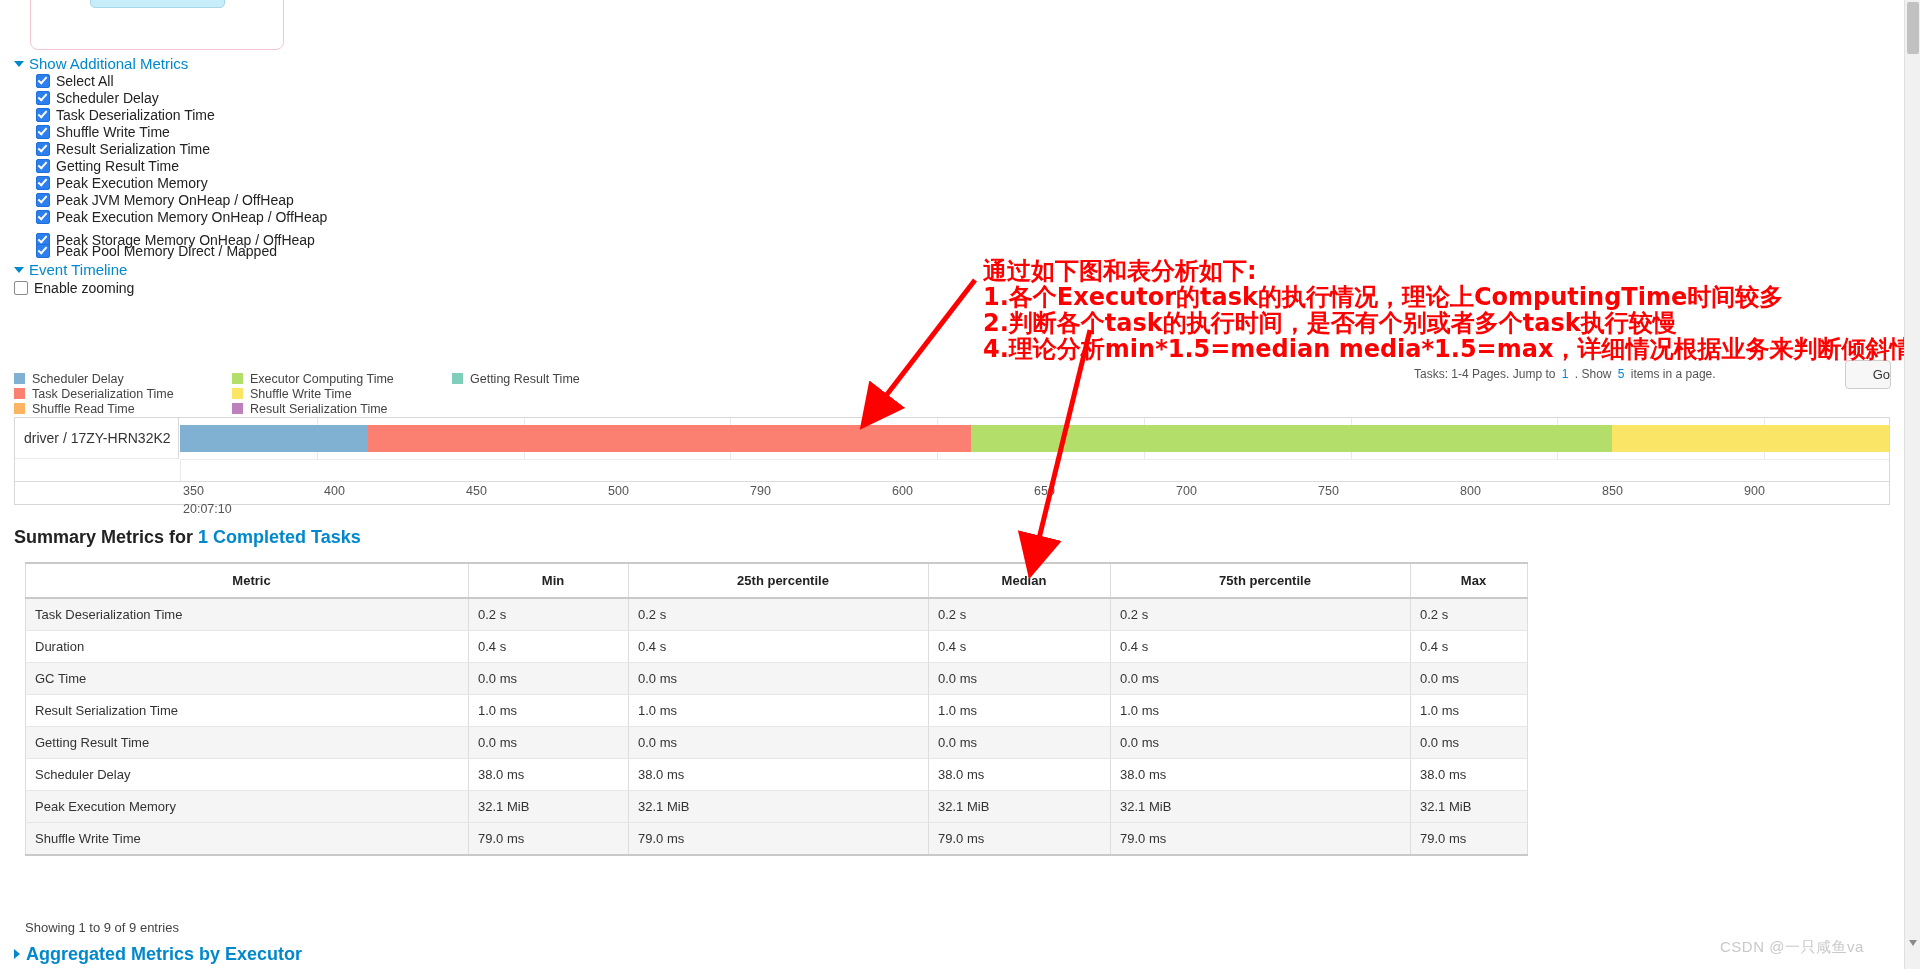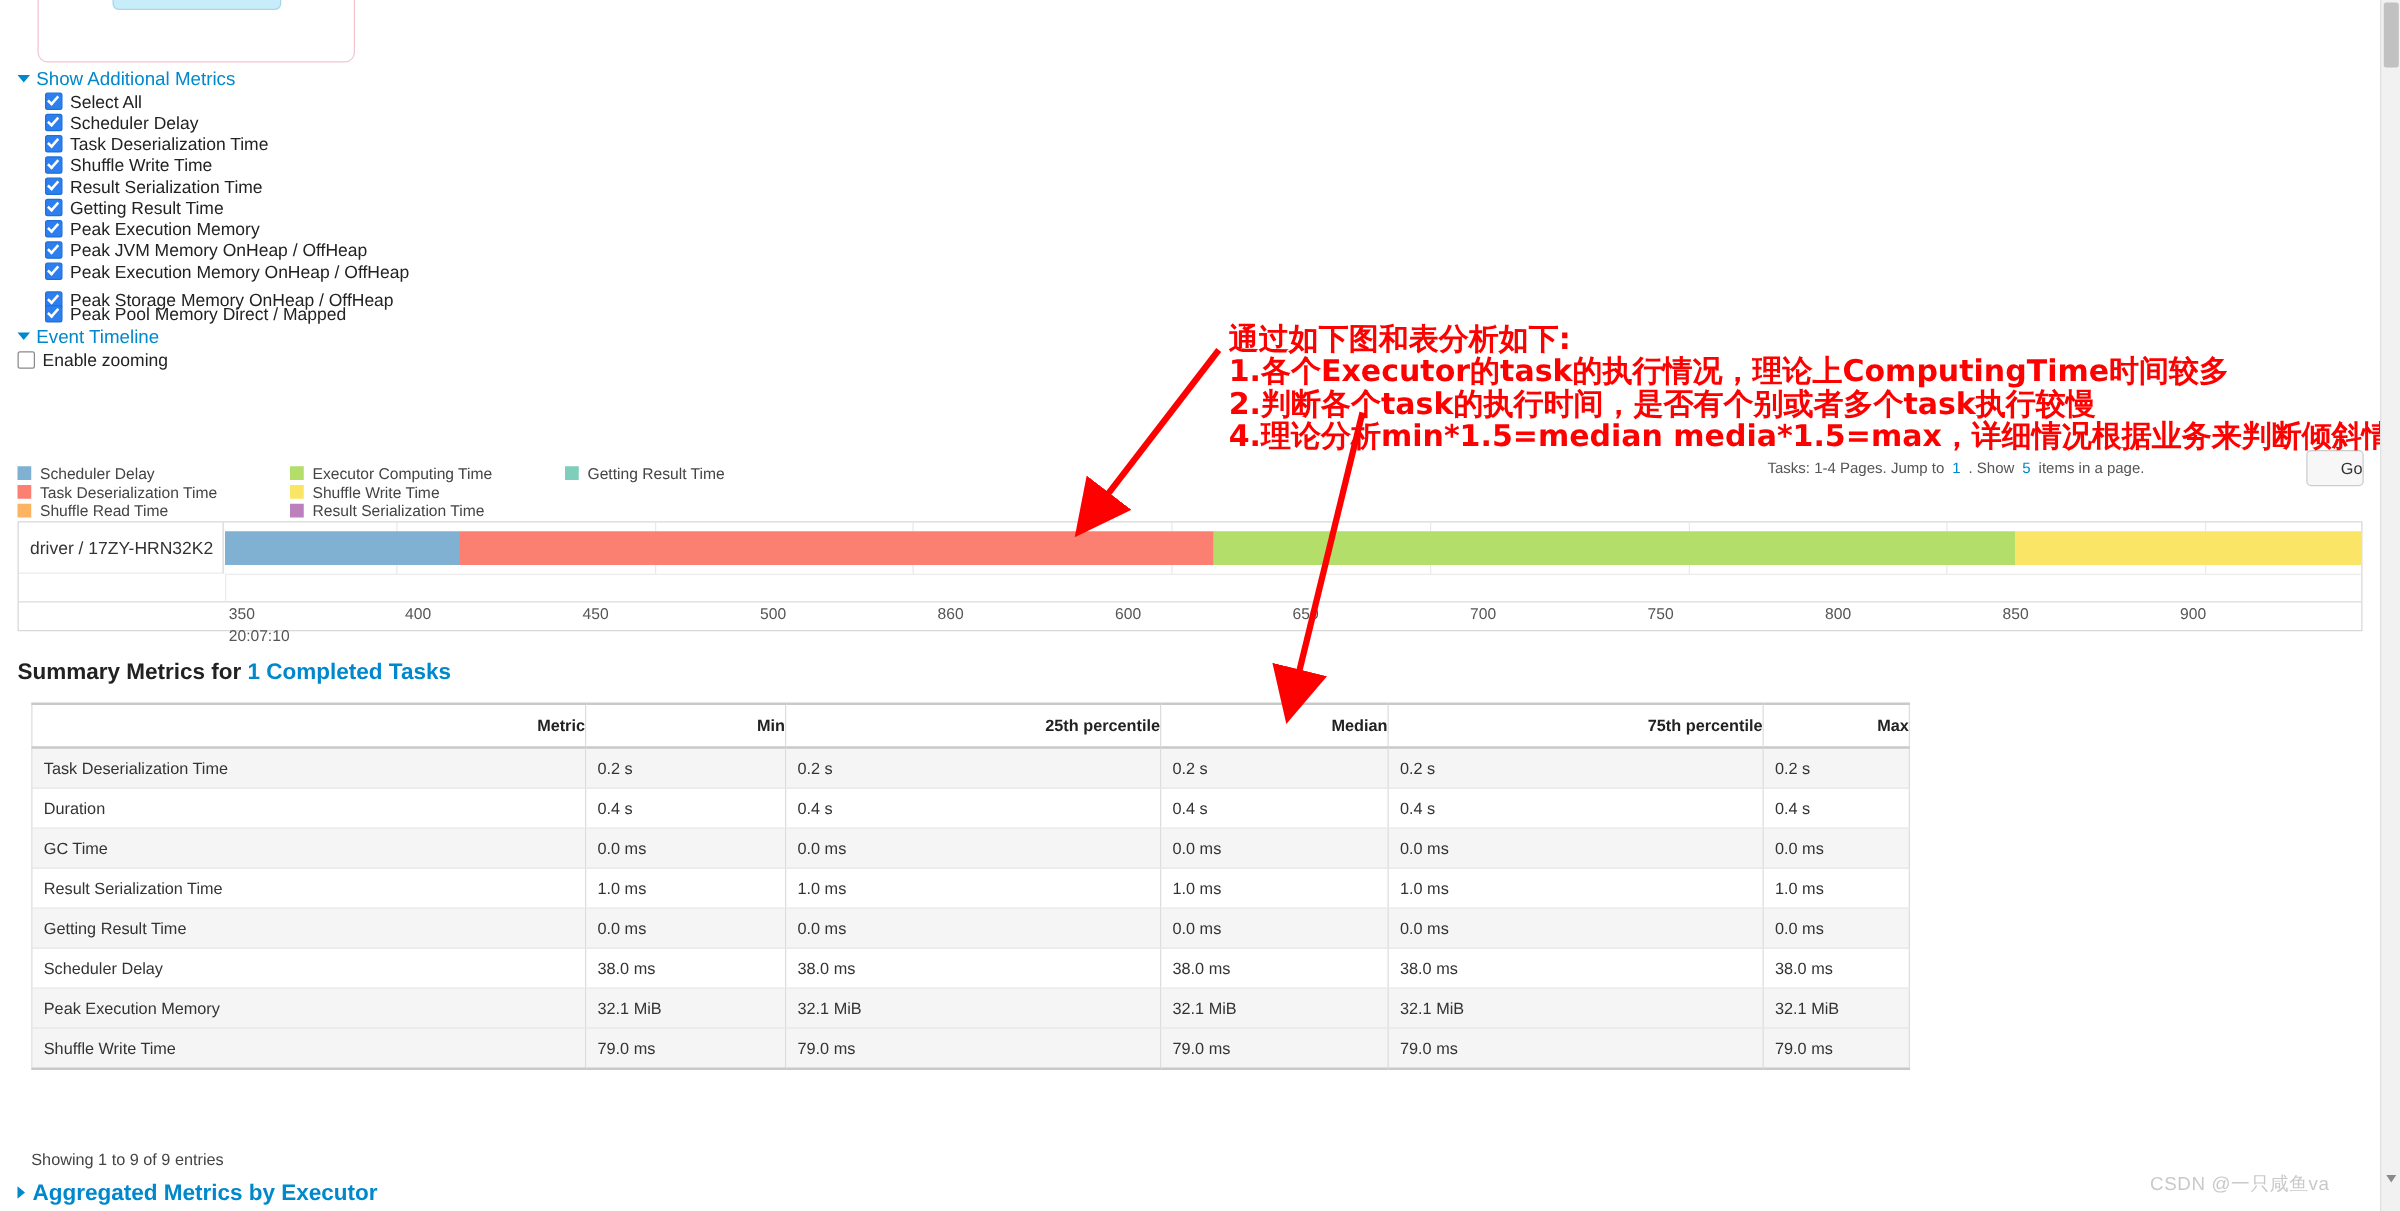--- a/index.html
+++ b/index.html
@@ -88,21 +88,21 @@
   .summary-title{
     position:absolute;left:14px;top:527px;font-size:18px;font-weight:bold;color:#222;white-space:nowrap;
   }
   .summary-title .lnk{color:#0088cc;font-weight:bold;}
 
   table.sm{
     position:absolute;left:25px;top:562px;width:1503px;
     border-collapse:collapse;font-size:13px;background:#fff;
   }
   table.sm th{
-    text-align:right;font-weight:bold;font-size:13px;color:#222;
+    text-align:center;font-weight:bold;font-size:13px;color:#222;
     padding:9px 0 9px 9px;border:1px solid #ddd;border-top:2px solid #c9c9c9;
     border-bottom:2px solid #c9c9c9;background:#fff;
   }
   table.sm td{
     padding:8px 0 8px 9px;border-left:1px solid #ddd;border-right:1px solid #ddd;
     border-bottom:1px solid #e6e6e6;color:#333;font-size:13px;
   }
   table.sm tr.odd td{background:#f5f5f5;}
   table.sm tr.even td{background:#ffffff;}
   table.sm tr.last td{border-bottom:2px solid #c9c9c9;}
@@ -246,21 +246,21 @@
     </div>
     <div class="tl-axis">
       <div class="tl-axisline"></div>
       <div class="tl-grid" style="left:165px;width:1px;top:0;height:22px;"></div>
 
       <div class="tl-tick" style="left:165px;">350</div>
       <div class="tl-sub" style="left:165px;">20:07:10</div>
       <div class="tl-tick" style="left:306px;">400</div>
       <div class="tl-tick" style="left:448px;">450</div>
       <div class="tl-tick" style="left:590px;">500</div>
-      <div class="tl-tick" style="left:732px;">860</div>
+      <div class="tl-tick" style="left:732px;">790</div>
       <div class="tl-tick" style="left:874px;">600</div>
       <div class="tl-tick" style="left:1016px;">650</div>
       <div class="tl-tick" style="left:1158px;">700</div>
       <div class="tl-tick" style="left:1300px;">750</div>
       <div class="tl-tick" style="left:1442px;">800</div>
       <div class="tl-tick" style="left:1584px;">850</div>
       <div class="tl-tick" style="left:1726px;">900</div>
     </div>
   </div>
 

